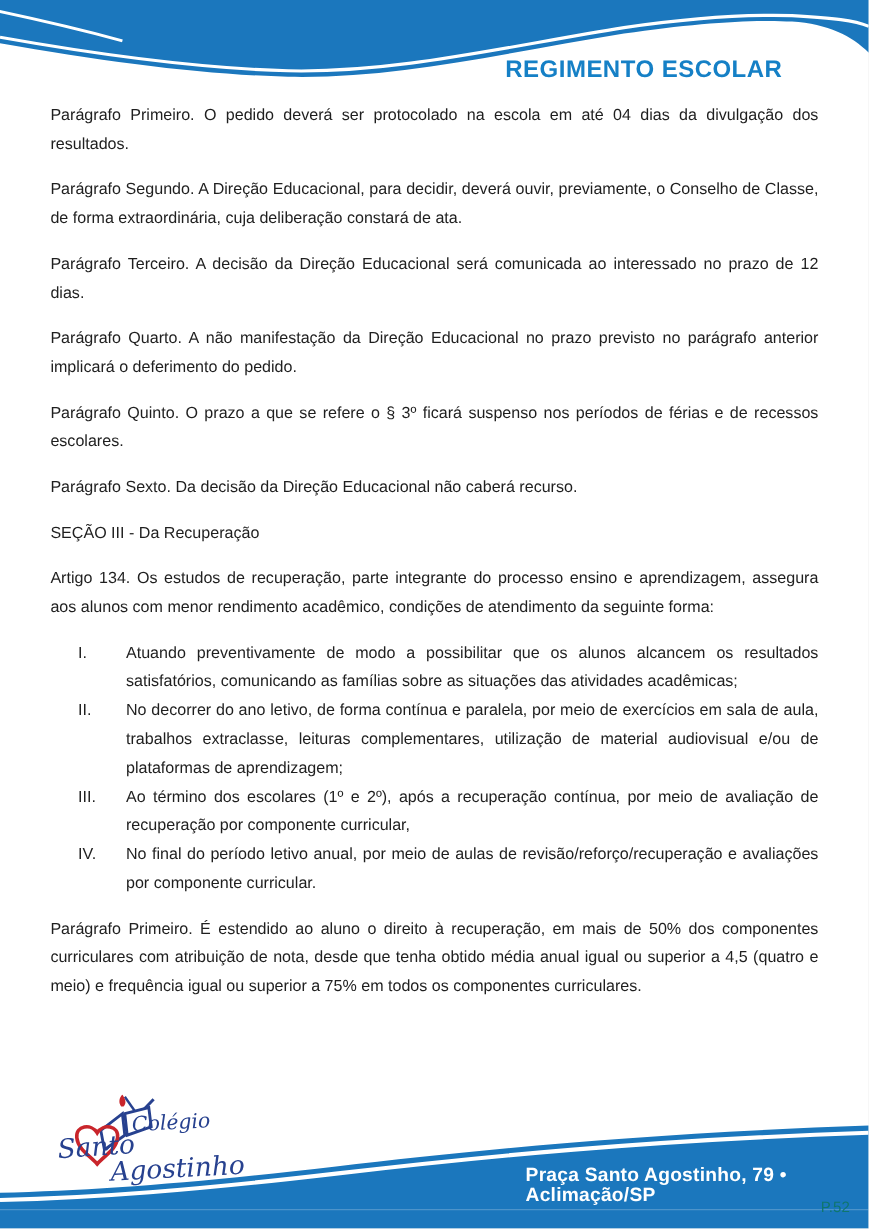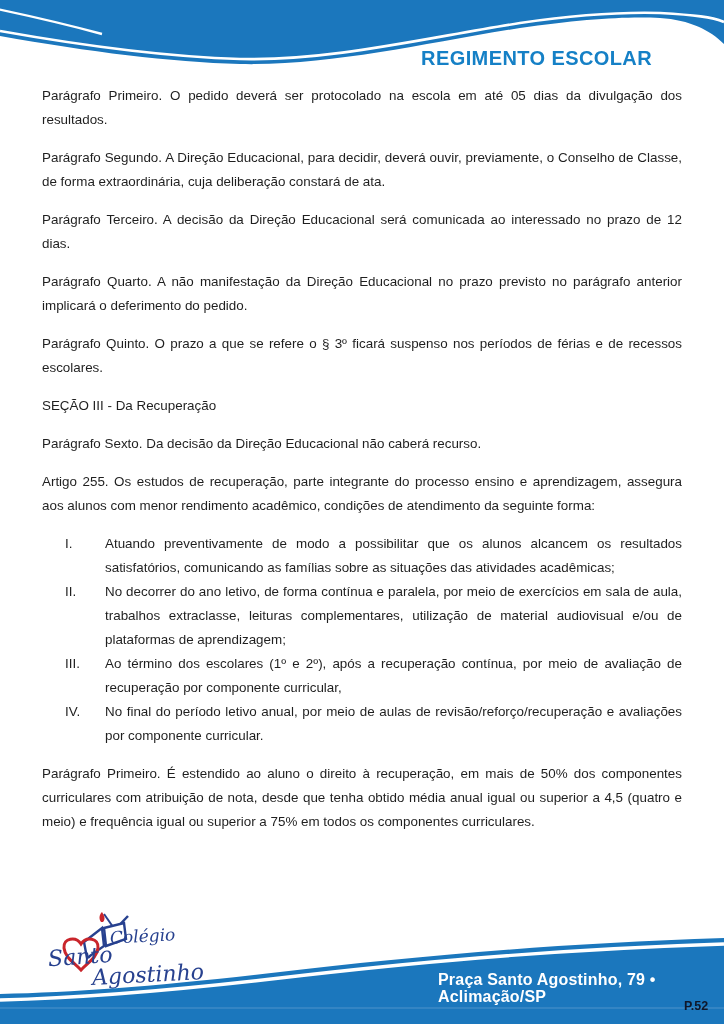--- a/index.html
+++ b/index.html
@@ -28,21 +28,21 @@
   .rtext{flex:1;text-align:justify;}
   
   .footer-svg{position:absolute;left:0;bottom:0;display:block;}
   .footer-address{
     position:absolute;left:438px;top:971px;
     color:#ffffff;font-size:16px;font-weight:bold;line-height:17px;
     letter-spacing:.2px;
   }
   .page-number{
     position:absolute;left:684px;top:999px;
-    color:#0f172a;font-size:12.5px;font-weight:bold;
+    color:#0f766e;font-size:12.5px;font-weight:normal;
   }
   
   .logo{position:absolute;left:46px;top:910px;width:170px;height:86px;}
   .logo-icon{position:absolute;left:14px;top:2px;}
   .logo-text{position:absolute;color:#27418f;font-family:"DejaVu Serif",serif;font-style:italic;white-space:nowrap;}
   .logo-colegio{left:64px;top:16px;font-size:17px;transform:rotate(-3deg);}
   .logo-santo{left:2px;top:34px;font-size:22px;transform:rotate(-4deg);}
   .logo-agostinho{left:46px;top:52px;font-size:22px;transform:rotate(-3deg);}
   .logo-city{left:104px;top:76px;font-size:8px;color:#c9252b;font-style:normal;font-family:"Liberation Sans",sans-serif;}
 </style>
@@ -52,28 +52,28 @@
 <div class="page">
 
   <svg class="header-svg" width="724" height="88" viewBox="0 0 724 88">
     <path d="M0,0 H724 V44 C710,30 690,20 660,18 C630,16 580,19 520,28 C420,44 330,66 240,64 C170,62 90,52 0,36 Z" fill="#1b77bd"></path>
     <path d="M0,31 C90,47 170,57 240,59 C330,61 420,39 520,23 C575,15 625,12 660,13 C695,15 712,17 724,22" fill="none" stroke="#ffffff" stroke-width="2.6"></path>
     <path d="M-3,9 C30,16 65,24 102,34" fill="none" stroke="#ffffff" stroke-width="2.4"></path>
   </svg>
   <div class="header-title">REGIMENTO ESCOLAR</div>
 
   <main class="content">
-    <p>Parágrafo Primeiro. O pedido deverá ser protocolado na escola em até 05 dias da divulgação dos resultados.</p>
+    <p>Parágrafo Primeiro. O pedido deverá ser protocolado na escola em até 04 dias da divulgação dos resultados.</p>
     <p>Parágrafo Segundo. A Direção Educacional, para decidir, deverá ouvir, previamente, o Conselho de Classe, de forma extraordinária, cuja deliberação constará de ata.</p>
     <p>Parágrafo Terceiro. A decisão da Direção Educacional será comunicada ao interessado no prazo de 12 dias.</p>
     <p>Parágrafo Quarto. A não manifestação da Direção Educacional no prazo previsto no parágrafo anterior implicará o deferimento do pedido.</p>
     <p>Parágrafo Quinto. O prazo a que se refere o § 3º ficará suspenso nos períodos de férias e de recessos escolares.</p>
+    <p>Parágrafo Sexto.  Da decisão da Direção Educacional não caberá recurso.</p>
     <p>SEÇÃO III - Da Recuperação</p>
-    <p>Parágrafo Sexto.  Da decisão da Direção Educacional não caberá recurso.</p>
-    <p>Artigo 255. Os estudos de recuperação, parte integrante do processo ensino e aprendizagem, assegura aos alunos com menor rendimento acadêmico, condições de atendimento da seguinte forma:</p>
+    <p>Artigo 134. Os estudos de recuperação, parte integrante do processo ensino e aprendizagem, assegura aos alunos com menor rendimento acadêmico, condições de atendimento da seguinte forma:</p>
 
     <div class="rlist">
       <div class="rrow">
         <div class="rnum">I.</div>
         <div class="rtext">Atuando preventivamente de modo a possibilitar que os alunos alcancem os resultados satisfatórios, comunicando as famílias sobre as situações das atividades acadêmicas;</div>
       </div>
       <div class="rrow">
         <div class="rnum">II.</div>
         <div class="rtext">No decorrer do ano letivo, de forma contínua e paralela, por meio de exercícios em sala de aula, trabalhos extraclasse, leituras complementares, utilização de material audiovisual e/ou de plataformas de aprendizagem;</div>
       </div>

